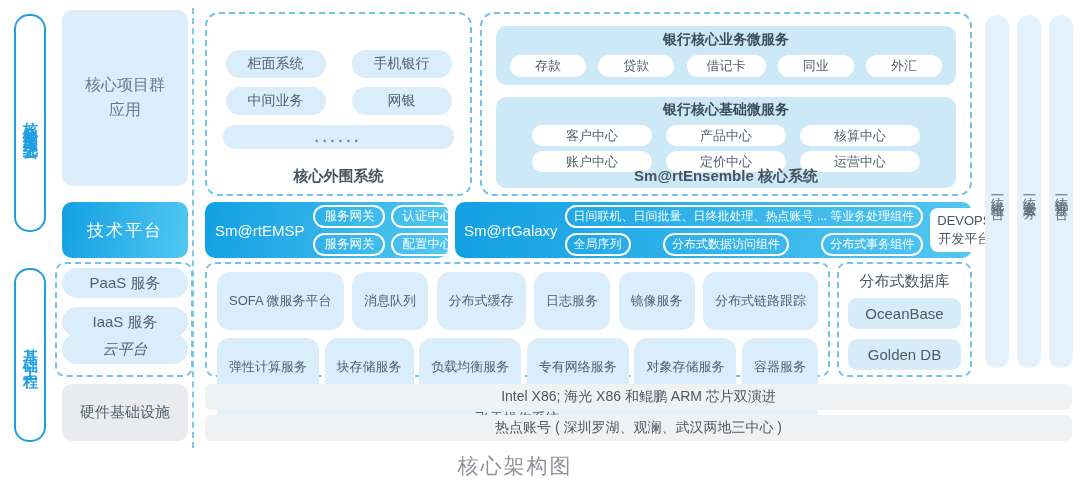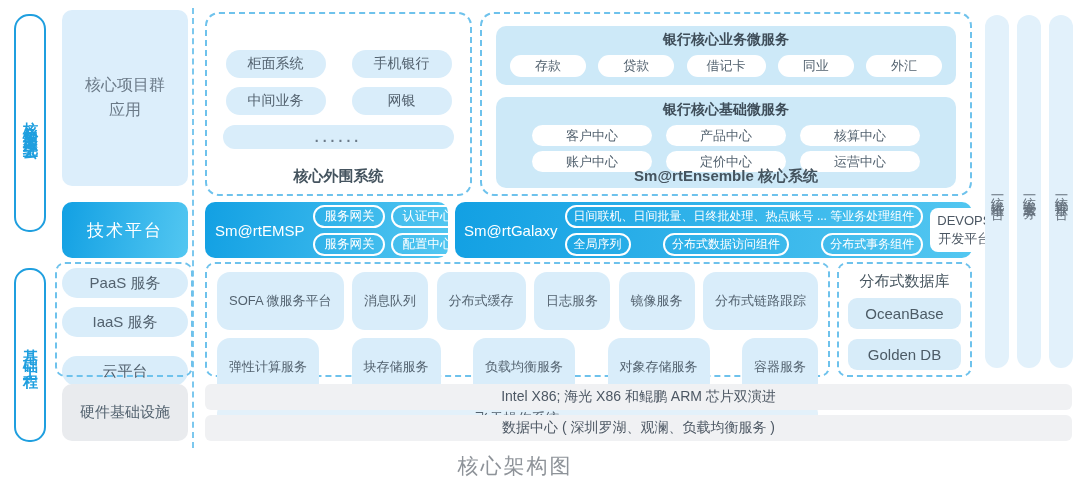--- a/index.html
+++ b/index.html
@@ -13,21 +13,21 @@
   #vl-bottom{top:268px;height:170px;letter-spacing:9px;}
   
   .appbox{position:absolute;left:62px;top:10px;width:126px;height:176px;background:#dceefb;border-radius:10px;
     display:flex;align-items:center;justify-content:center;color:#6b7a88;font-size:16px;line-height:1.55;text-align:center;}
   .appbox span{display:block;width:88px;}
   .grad{background:linear-gradient(100deg,#12a0e3 0%,#53c7f1 100%);}
   .techbox{position:absolute;left:62px;top:202px;width:126px;height:56px;border-radius:10px;
     display:flex;align-items:center;justify-content:center;color:#fff;font-size:17px;letter-spacing:2px;}
   .c2pill{position:absolute;left:62px;width:126px;height:30px;background:#d9edfa;border-radius:15px;
     display:flex;align-items:center;justify-content:center;color:#53626f;font-size:15px;}
-  #paas{top:268px;} #iaas{top:307px;} #cloud{top:356px;}
+  #paas{top:268px;} #iaas{top:307px;} #cloud{top:334px;font-style:italic;}
   .hardware{position:absolute;left:62px;top:384px;width:126px;height:57px;background:#e9ebee;border-radius:10px;
     display:flex;align-items:center;justify-content:center;color:#53626f;font-size:15px;}
   .vdash{position:absolute;left:192px;top:8px;height:440px;width:0;border-left:2px dashed #7cc8ee;}
   
   .dashrect{position:absolute;border:2px dashed #6ec2ec;border-radius:14px;box-sizing:border-box;}
   #rect-peripheral{left:205px;top:12px;width:267px;height:184px;}
   #rect-ensemble{left:480px;top:12px;width:492px;height:184px;}
   #rect-cloudlabels{left:55px;top:262px;width:138px;height:115px;border-radius:10px;}
   #rect-services{left:205px;top:262px;width:625px;height:115px;border-radius:10px;}
   #rect-db{left:837px;top:262px;width:135px;height:115px;border-radius:10px;}
@@ -180,35 +180,36 @@
         <div class="spill">消息队列</div>
         <div class="spill">分布式缓存</div>
         <div class="spill">日志服务</div>
         <div class="spill">镜像服务</div>
         <div class="spill">分布式链路跟踪</div>
       </div>
     <div class="srow">
         <div class="spill">弹性计算服务</div>
         <div class="spill">块存储服务</div>
         <div class="spill">负载均衡服务</div>
+        <div class="spill">专有网络服务</div>
         <div class="spill">对象存储服务</div>
         <div class="spill">容器服务</div>
       </div>
     <div class="osbar">飞天操作系统</div>
   </div>
 
   <div class="dashrect" id="rect-db">
     <div class="dbtitle">分布式数据库</div>
     <div class="dbpills">
         <div class="dbpill">OceanBase</div>
         <div class="dbpill">Golden DB</div>
       </div>
   </div>
 
   <div class="gbar" id="gbar1">Intel X86; 海光 X86 和鲲鹏 ARM 芯片双演进</div>
-  <div class="gbar" id="gbar2">数据中心 ( 深圳罗湖、观澜、负载均衡服务 )</div>
+  <div class="gbar" id="gbar2">热点账号 ( 深圳罗湖、观澜、武汉两地三中心 )</div>
 
   <div class="rbar" id="rbar1">统一运维平台</div>
   <div class="rbar" id="rbar2">统一安全服务</div>
   <div class="rbar" id="rbar3">统一管控平台</div>
 
   <div class="diagtitle">核心架构图</div>
 </div>
 
 </body></html>

